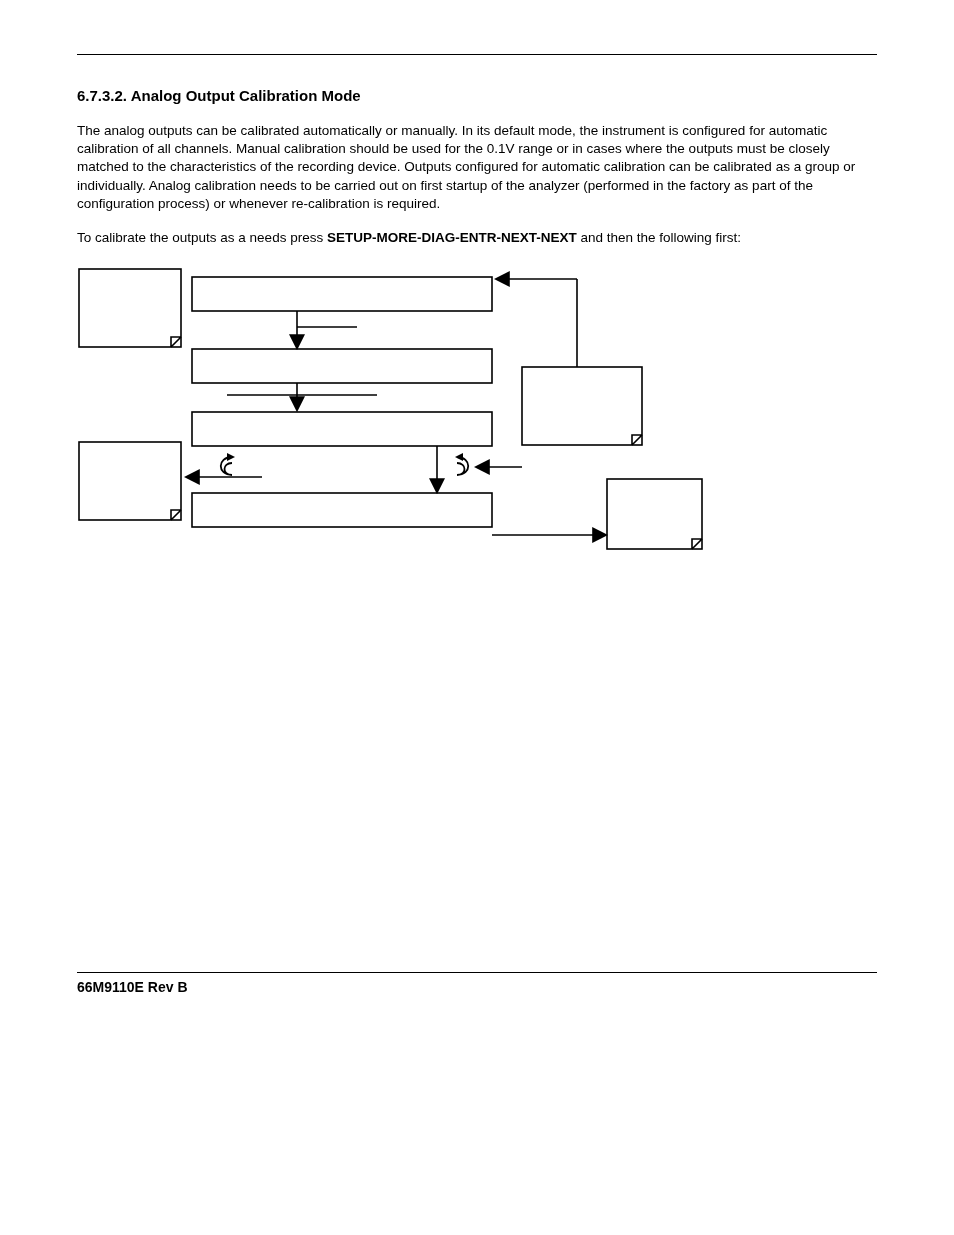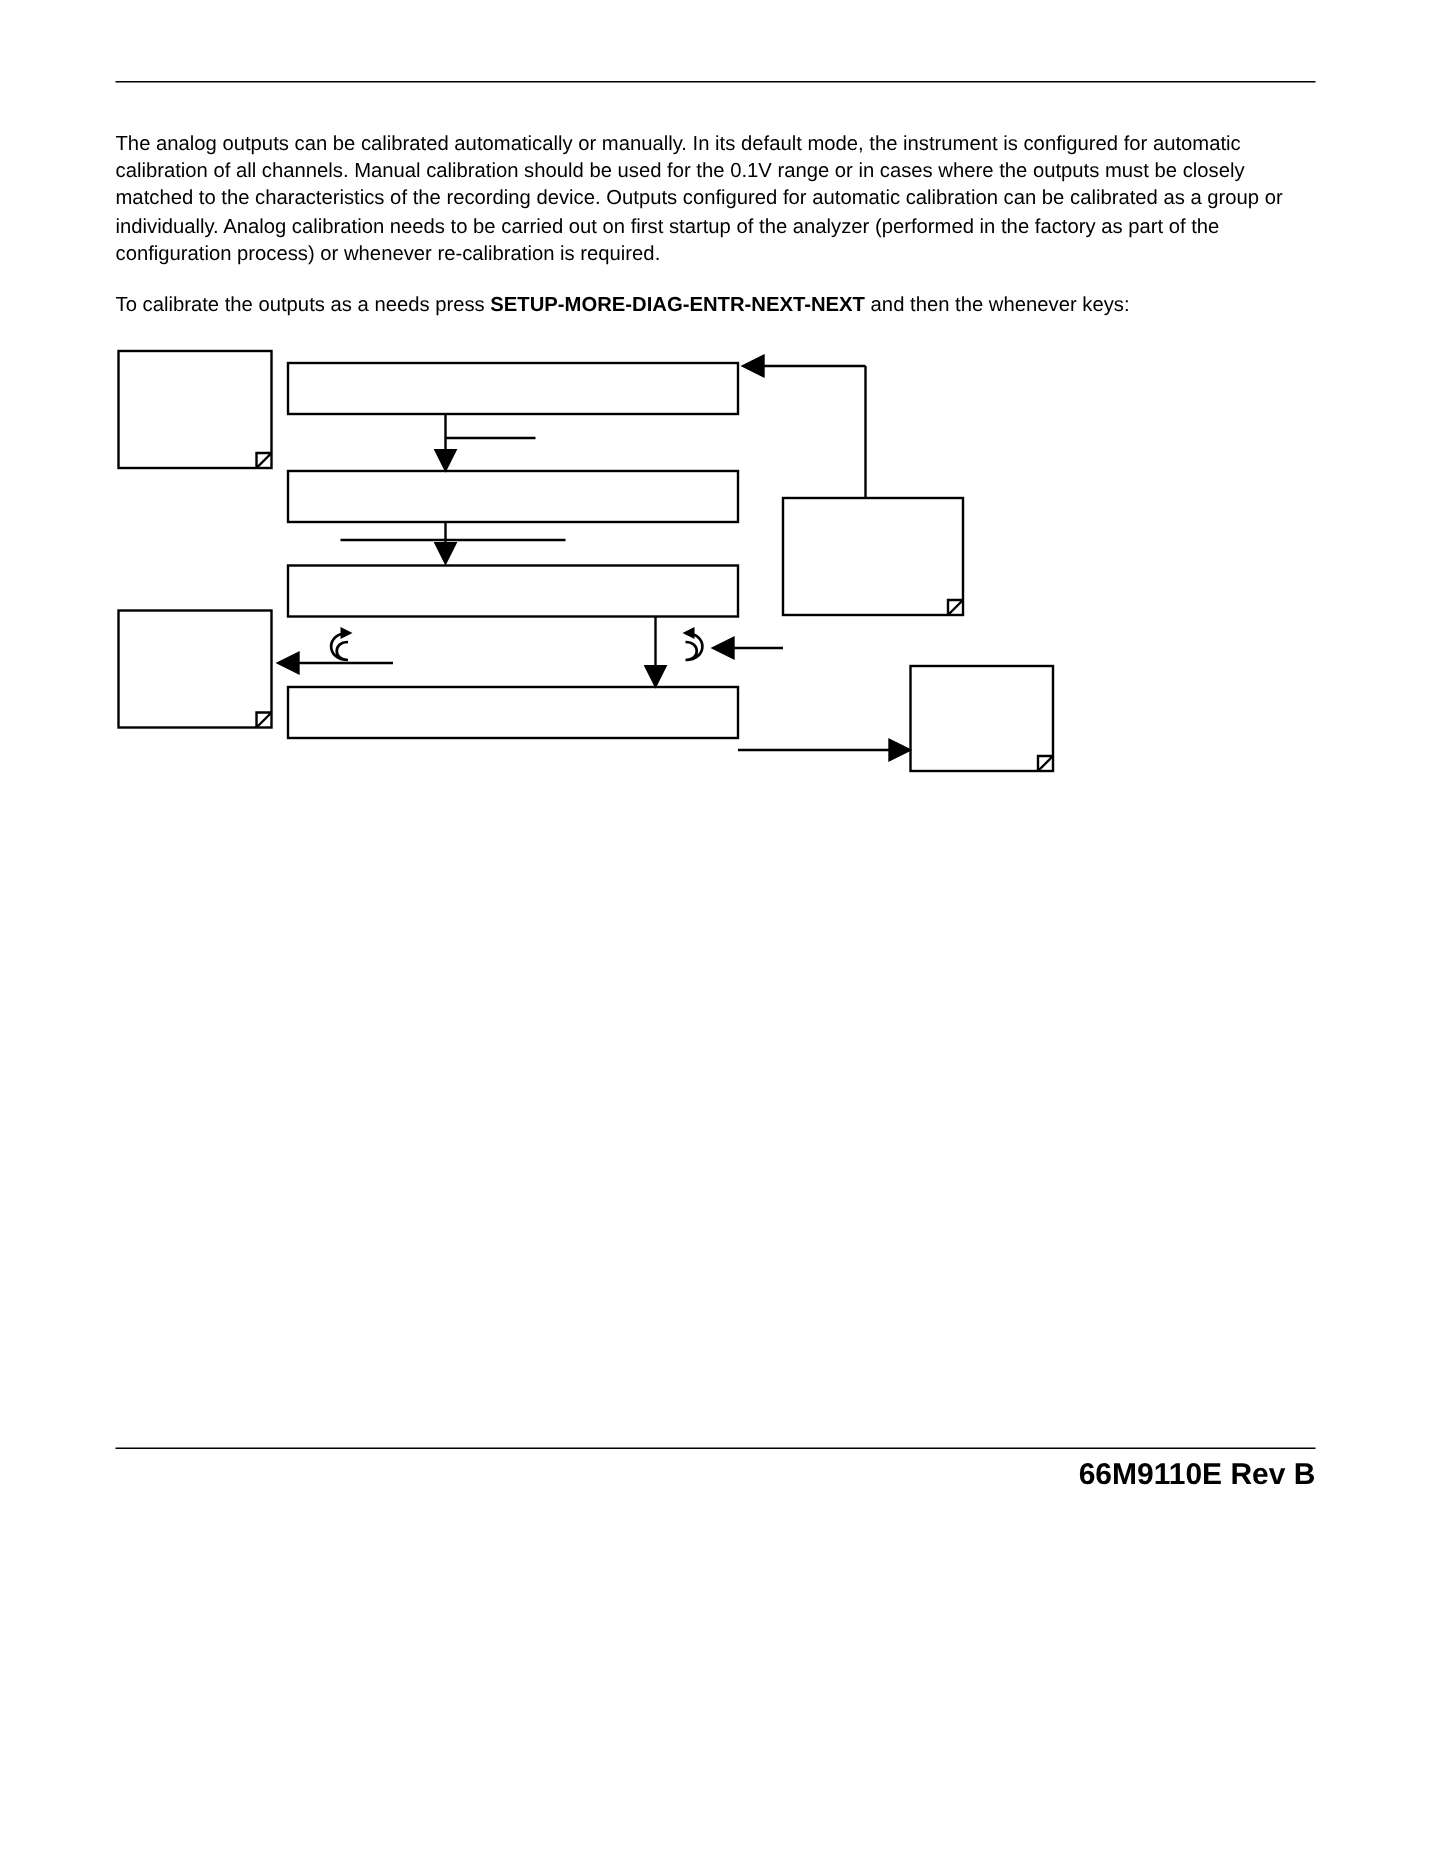--- a/index.html
+++ b/index.html
@@ -41,37 +41,41 @@
   .footer {
     position: absolute;
     left: 77px;
     right: 77px;
     bottom: 240px;
   }
   .footer-line {
     border-top: 1.5px solid #000;
     padding-top: 6px;
     display: flex;
-    justify-content: flex-end;
+    justify-content: flex-start;
     font-weight: bold;
-    font-size: 20px;
+    font-size: 14px;
   }
 </style>
 </head>
 <body>
 
 <div class="page">
   <hr class="rule">
 
   <div class="content">
+    <h2 class="section-heading">
+      <span>6.7.3.2.</span>
+      <span>Analog Output Calibration Mode</span>
+    </h2>
 
     <p>The analog outputs can be calibrated automatically or manually. In its default mode, the instrument is configured for automatic calibration of all channels. Manual calibration should be used for the 0.1V range or in cases where the outputs must be closely matched to the characteristics of the recording device. Outputs configured for automatic calibration can be calibrated as a group or individually. Analog calibration needs to be carried out on first startup of the analyzer (performed in the factory as part of the configuration process) or whenever re-calibration is required.</p>
 
     <p>
-      <span>To calibrate the outputs as a needs press </span><b>SETUP-MORE-DIAG-ENTR-NEXT-NEXT</b><span> and then the whenever keys:</span>
+      <span>To calibrate the outputs as a needs press </span><b>SETUP-MORE-DIAG-ENTR-NEXT-NEXT</b><span> and then the following first:</span>
     </p>
 
     
     <svg class="diagram" width="640" height="290" viewBox="0 0 640 290">
       <defs>
         <marker id="ah" markerWidth="10" markerHeight="10" refX="8" refY="5" orient="auto">
           <path d="M0,0 L10,5 L0,10 Z" fill="#000"></path>
         </marker>
       </defs>
 

